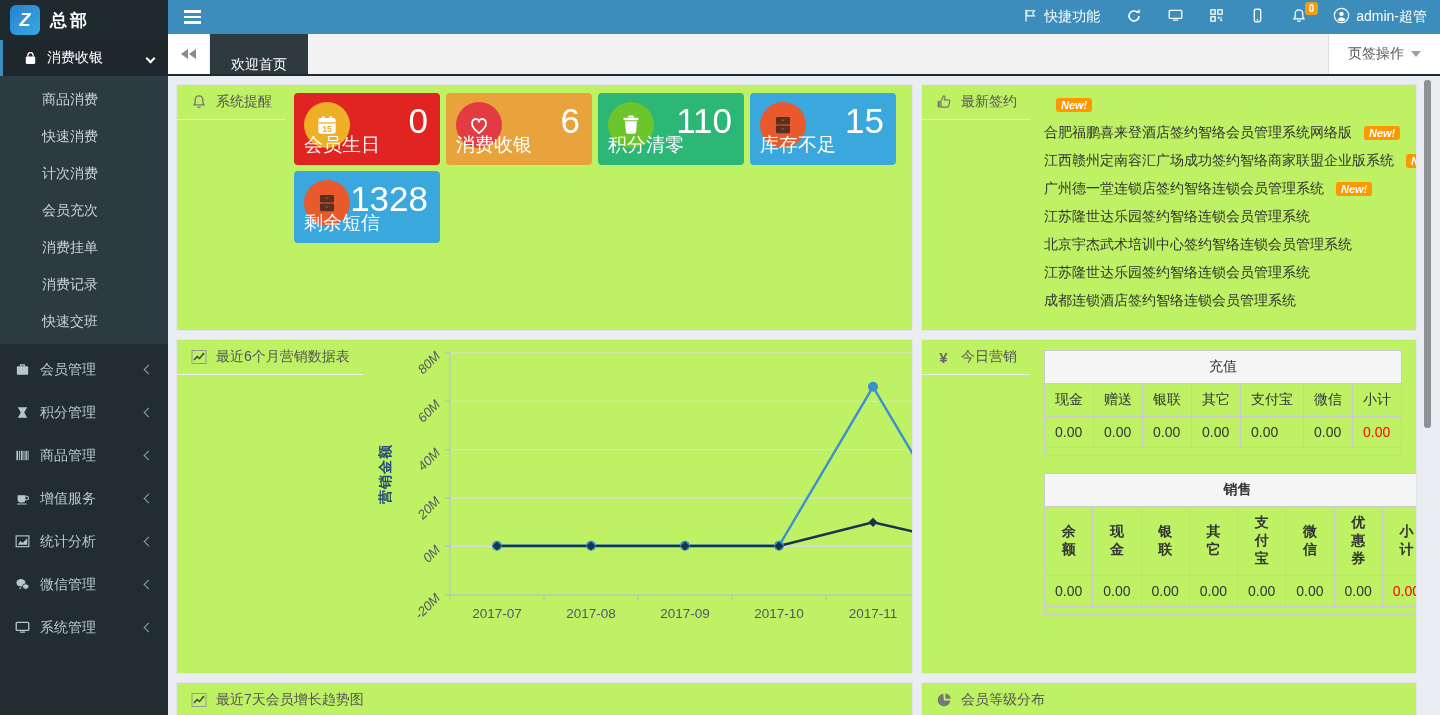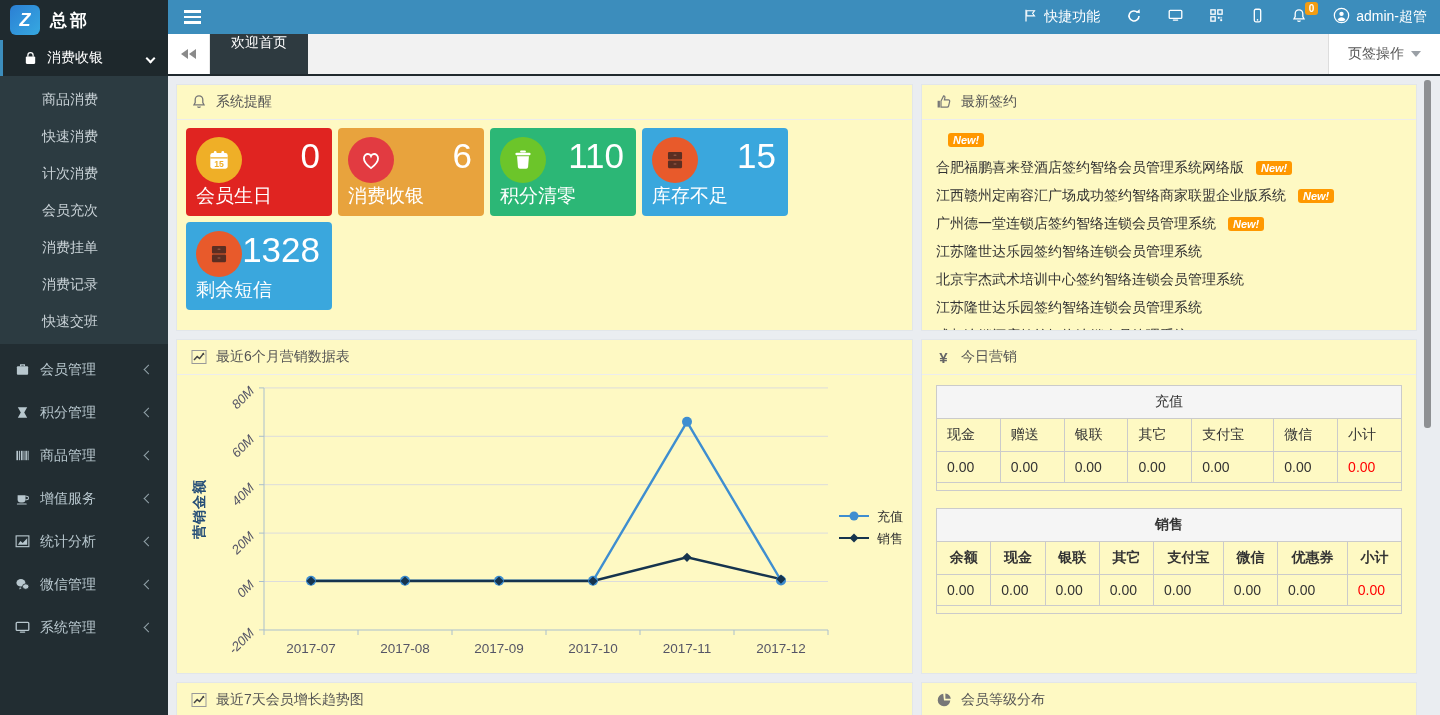--- a/index.html
+++ b/index.html
@@ -34,35 +34,35 @@
   .tb-item{display:flex;align-items:center;gap:6px;padding:0 13px;height:100%;cursor:pointer;position:relative}
   .badge{position:absolute;top:2px;right:2px;background:#f39c12;color:#fff;font-size:10px;
       height:13px;line-height:13px;padding:0 4px;border-radius:3px;font-weight:bold}
   .tb-user{font-size:14px}
   
   .tabbar{position:absolute;left:168px;top:34px;width:1272px;height:42px;background:#f2f2f2;
       border-bottom:2px solid #20292e;display:flex;align-items:stretch;z-index:5}
   .collapse-btn{width:42px;background:#fff;display:flex;align-items:center;justify-content:center;
       gap:1px;cursor:pointer;border-right:1px solid #e8e8e8}
   .tri-l{width:0;height:0;border-top:5px solid transparent;border-bottom:5px solid transparent;border-right:7px solid #8a8a8a}
-  .tab-active{background:#2e3a40;color:#fff;display:flex;align-items:flex-start;padding:0 21px;cursor:pointer}
+  .tab-active{background:#2e3a40;color:#fff;display:flex;align-items:flex-end;padding:0 21px;cursor:pointer}
   .tab-ops{margin-left:auto;background:#fff;border-left:1px solid #ddd;display:flex;align-items:center;
       gap:7px;padding:0 19px;color:#555;cursor:pointer}
   .caret-d{width:0;height:0;border-left:5px solid transparent;border-right:5px solid transparent;border-top:6px solid #9aa0a6}
   
   .content{position:absolute;left:168px;top:76px;width:1272px;height:639px;padding:8px 0 0 8px;overflow:hidden}
   .grid{display:grid;grid-template-columns:737px 496px;grid-template-rows:247px 335px 300px;gap:8px}
-  .panel{background:#fef9c3;border:1px solid #e2e6ea;display:flex;flex-direction:column;overflow:hidden}
+  .panel{background:#bef264;border:1px solid #e2e6ea;display:flex;flex-direction:row;overflow:hidden}
   .panel-h{flex:none;height:35px;display:flex;align-items:center;gap:9px;padding:0 13px;
       border-bottom:1px solid #ededed;color:#555}
   .panel-h .picon{display:inline-flex;width:17px;justify-content:center}
   .panel-b{flex:1;overflow:hidden;position:relative}
   
   .cards{display:flex;flex-wrap:wrap;gap:6px;padding:8px 9px}
-  .card{width:146px;height:88px;border-radius:4px;position:relative;color:#fff;cursor:pointer;overflow:hidden}
+  .card{width:146px;height:72px;border-radius:4px;position:relative;color:#fff;cursor:pointer;overflow:hidden}
   .card .cicon{position:absolute;left:10px;top:9px;width:46px;height:46px;border-radius:50%;
       display:flex;align-items:center;justify-content:center}
   .card .cval{position:absolute;top:6px;right:12px;font-size:35px;line-height:44px}
   .card .clabel{position:absolute;left:10px;bottom:7px;font-size:19px}
   
   .sign-list{list-style:none;padding:6px 14px 0}
   .sign-list li{height:28px;display:flex;align-items:center;color:#333;white-space:nowrap;cursor:pointer}
   .new-badge{background:#ff9800;color:#fff;font-size:11px;font-style:italic;font-weight:bold;
       padding:1px 5px;border-radius:3px;margin-left:12px}
   

